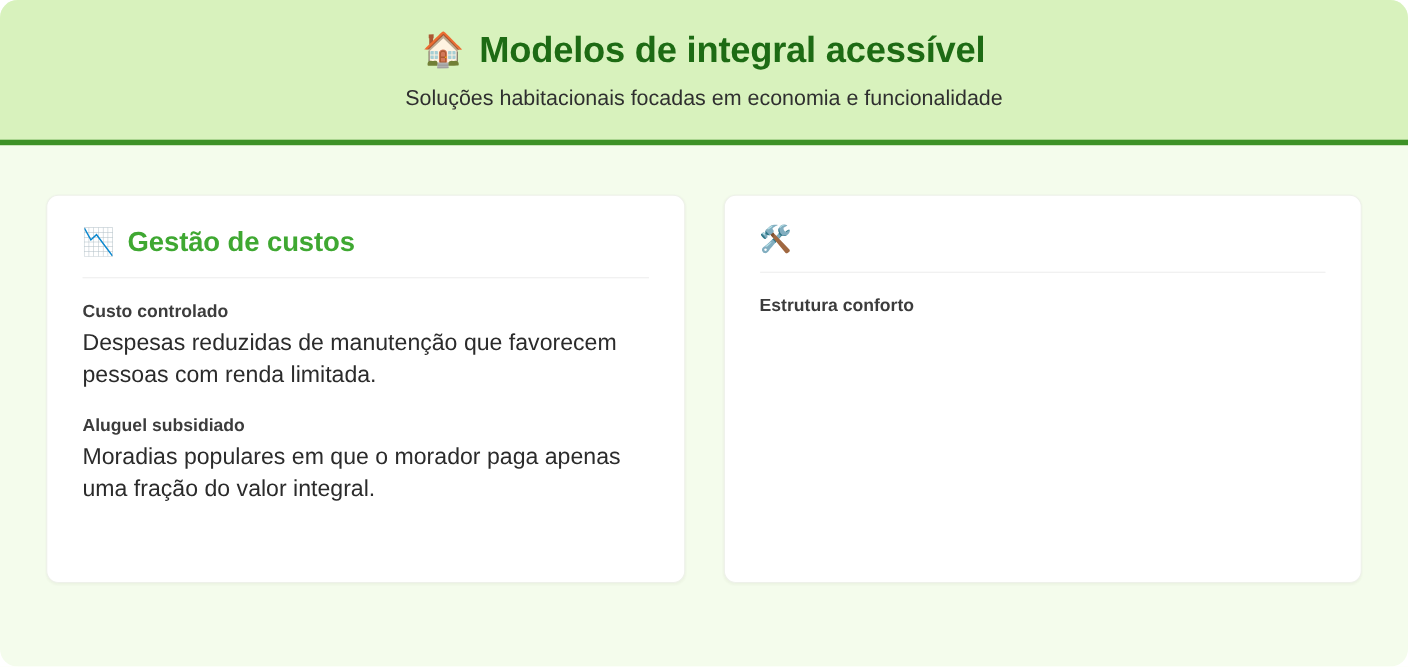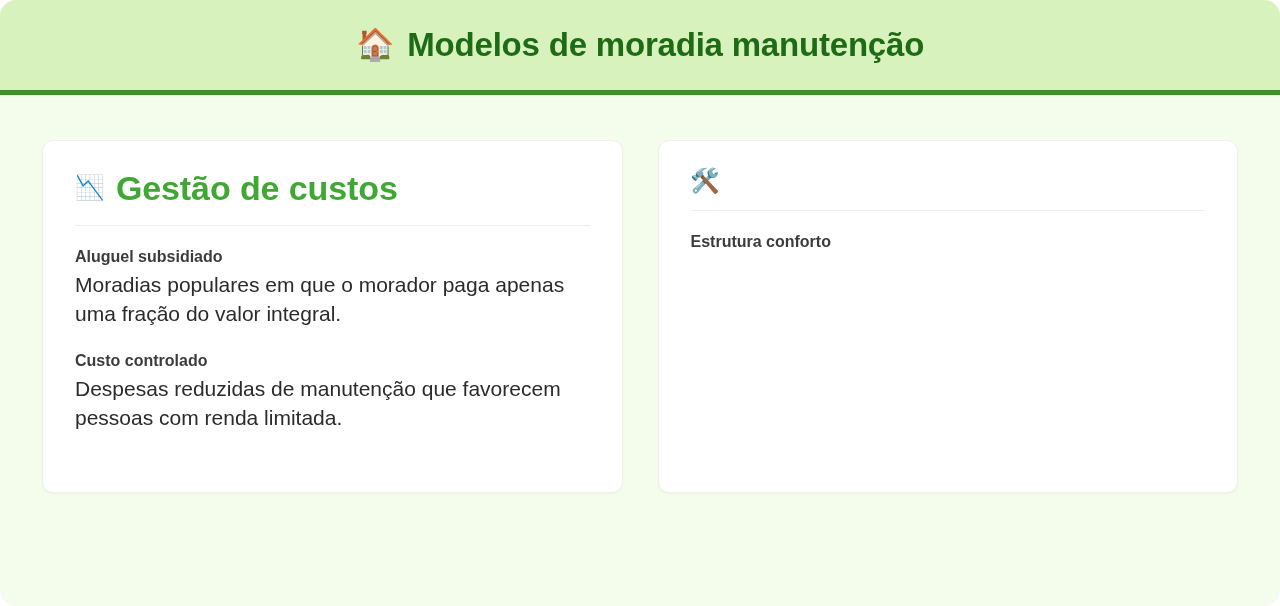--- a/index.html
+++ b/index.html
@@ -96,21 +96,21 @@
   }
 
   .card-header .emoji {
     font-size: 24px;
     line-height: 1;
     display: inline-block;
   }
 
   .card-title {
     margin: 0;
-    font-size: 34px;
+    font-size: 25px;
     font-weight: bold;
     color: #3fa832;
     line-height: 1.15;
     letter-spacing: -0.1px;
   }
 
   .card-body {
     padding-top: 21px;
   }
 
@@ -136,39 +136,40 @@
 </style>
 </head>
 <body>
 
 <div class="page">
   <div class="panel">
 
     <div class="header">
       <h1 class="header-title">
         <span class="emoji">🏠</span>
-        <span>Modelos de moradia manutenção</span>
+        <span>Modelos de integral acessível</span>
       </h1>
+      <p class="header-subtitle">Soluções habitacionais focadas em economia e funcionalidade</p>
     </div>
 
     <div class="body">
 
       <section class="card">
         <div class="card-header">
           <span class="emoji">📉</span>
           <h2 class="card-title">Gestão de custos</h2>
         </div>
         <div class="card-body">
           <div class="entry">
+            <p class="entry-term">Custo controlado</p>
+            <p class="entry-desc">Despesas reduzidas de manutenção que favorecem pessoas com renda limitada.</p>
+          </div>
+          <div class="entry">
             <p class="entry-term">Aluguel subsidiado</p>
             <p class="entry-desc">Moradias populares em que o morador paga apenas uma fração do valor integral.</p>
-          </div>
-          <div class="entry">
-            <p class="entry-term">Custo controlado</p>
-            <p class="entry-desc">Despesas reduzidas de manutenção que favorecem pessoas com renda limitada.</p>
           </div>
         </div>
       </section>
 
       <section class="card">
         <div class="card-header">
           <span class="emoji">🛠️</span>
         </div>
         <div class="card-body">
           <div class="entry">

